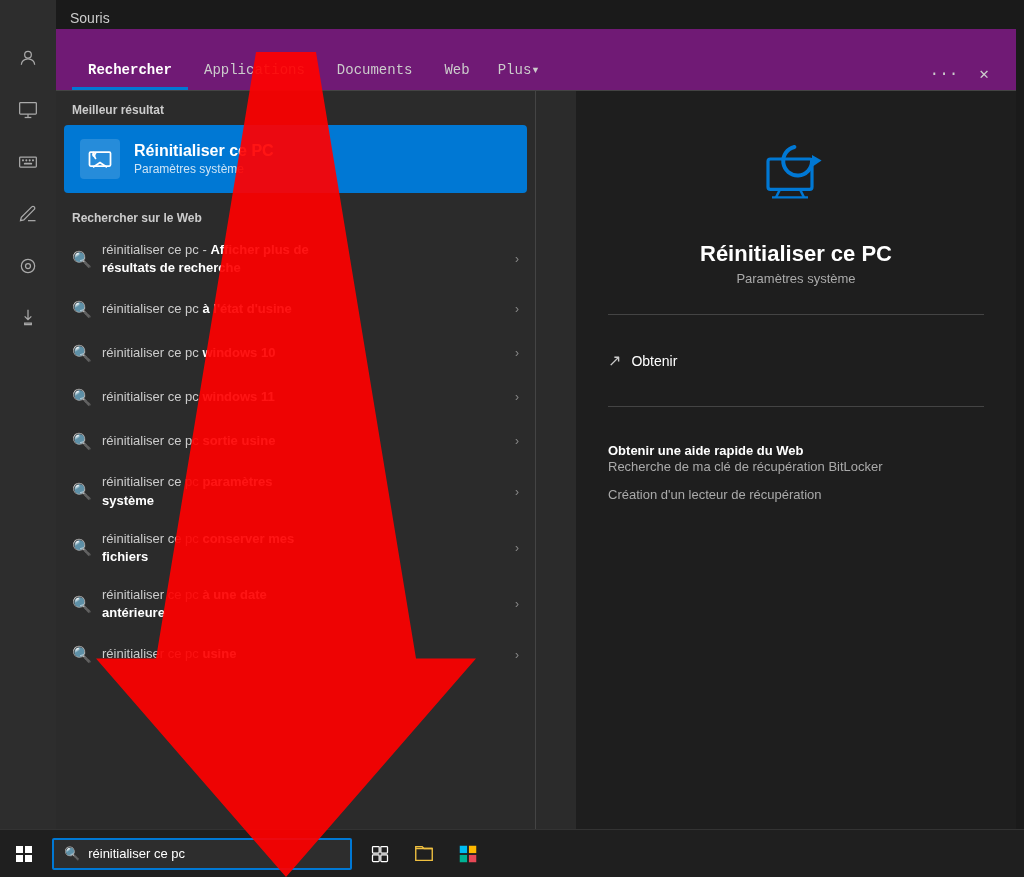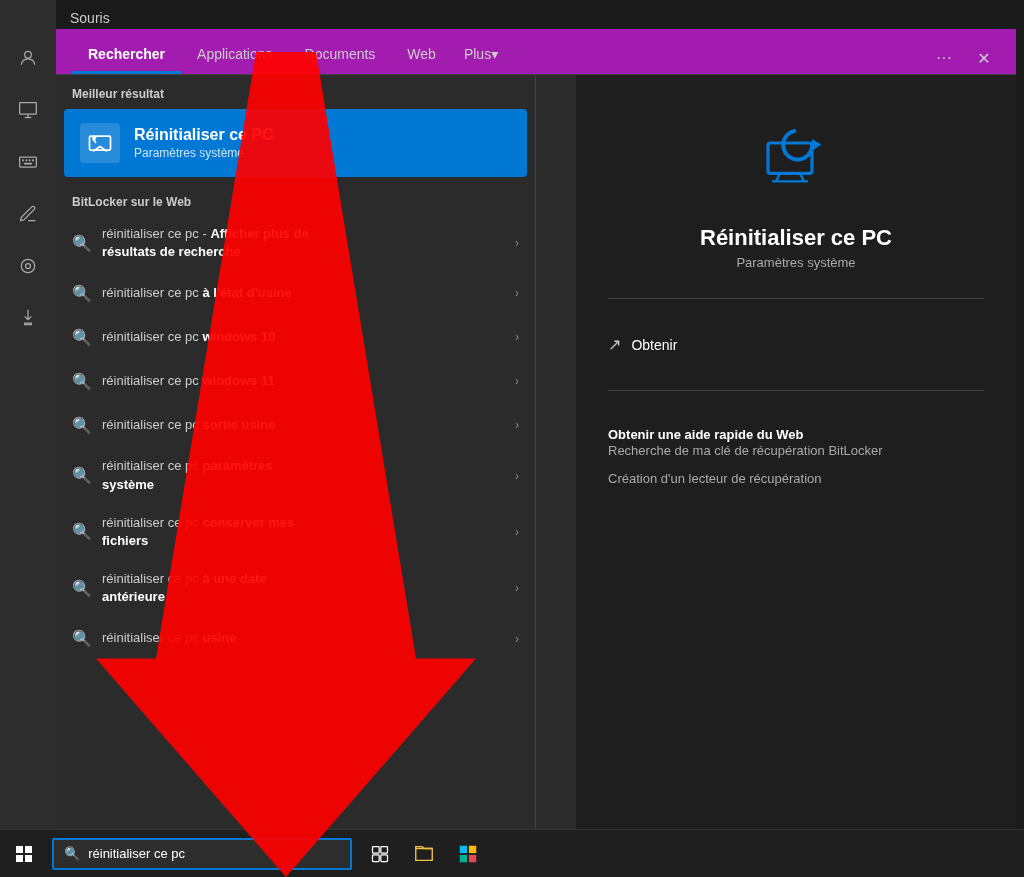--- a/index.html
+++ b/index.html
@@ -143,25 +143,26 @@
       background: #2b2b2b;
       display: flex;
       flex-direction: column;
       z-index: 200;
     }
 
     
     .tabs {
       display: flex;
       align-items: flex-end;
-      background: #a21caf;
+      background: #701a75;
       padding: 0 16px;
-      height: 46px;
+      height: 62px;
       border-bottom: 1px solid #444;
       flex-shrink: 0;
+      font-family: Liberation Mono, monospace;
     }
 
     .tab {
       padding: 14px 16px 12px;
       font-size: 14px;
       color: #ccc;
       cursor: pointer;
       position: relative;
       white-space: nowrap;
     }
@@ -496,21 +497,21 @@
               <path d="M8.5 12 Q6 9 8.5 6.5" stroke="white" fill="none"></path>
               <path d="M6 19 L12 15 L18 19" stroke="white" fill="none"></path>
             </svg>
           </div>
           <div class="best-result-text">
             <div class="title">Réinitialiser ce PC</div>
             <div class="subtitle">Paramètres système</div>
           </div>
         </div>
 
-        <div class="web-section-label">BitLocker sur le Web</div>
+        <div class="web-section-label">Rechercher sur le Web</div>
 
         <div class="search-item">
           <div class="search-item-icon">🔍</div>
           <div class="search-item-text">
             réinitialiser ce pc - <span class="bold-part">Afficher plus de<br>résultats de recherche</span>
           </div>
           <div class="search-item-arrow">›</div>
         </div>
 
         <div class="search-item">

